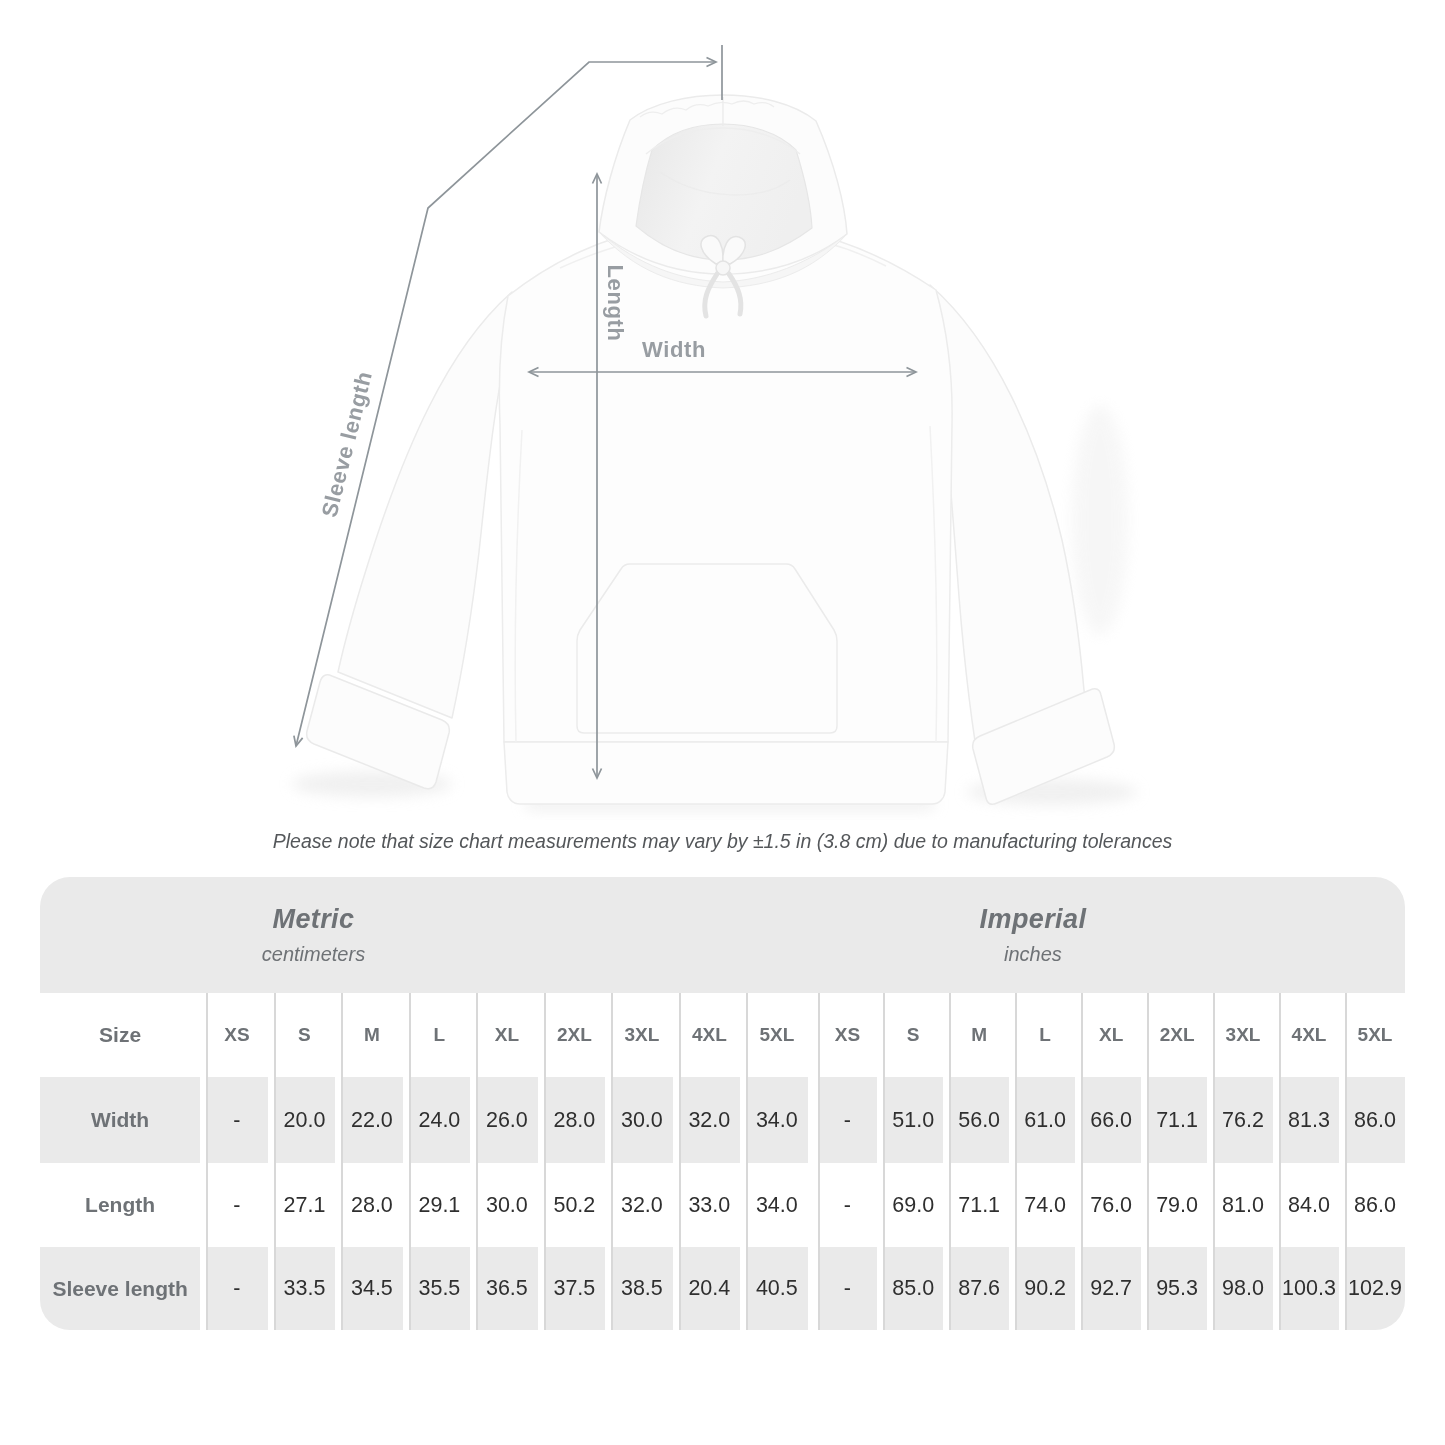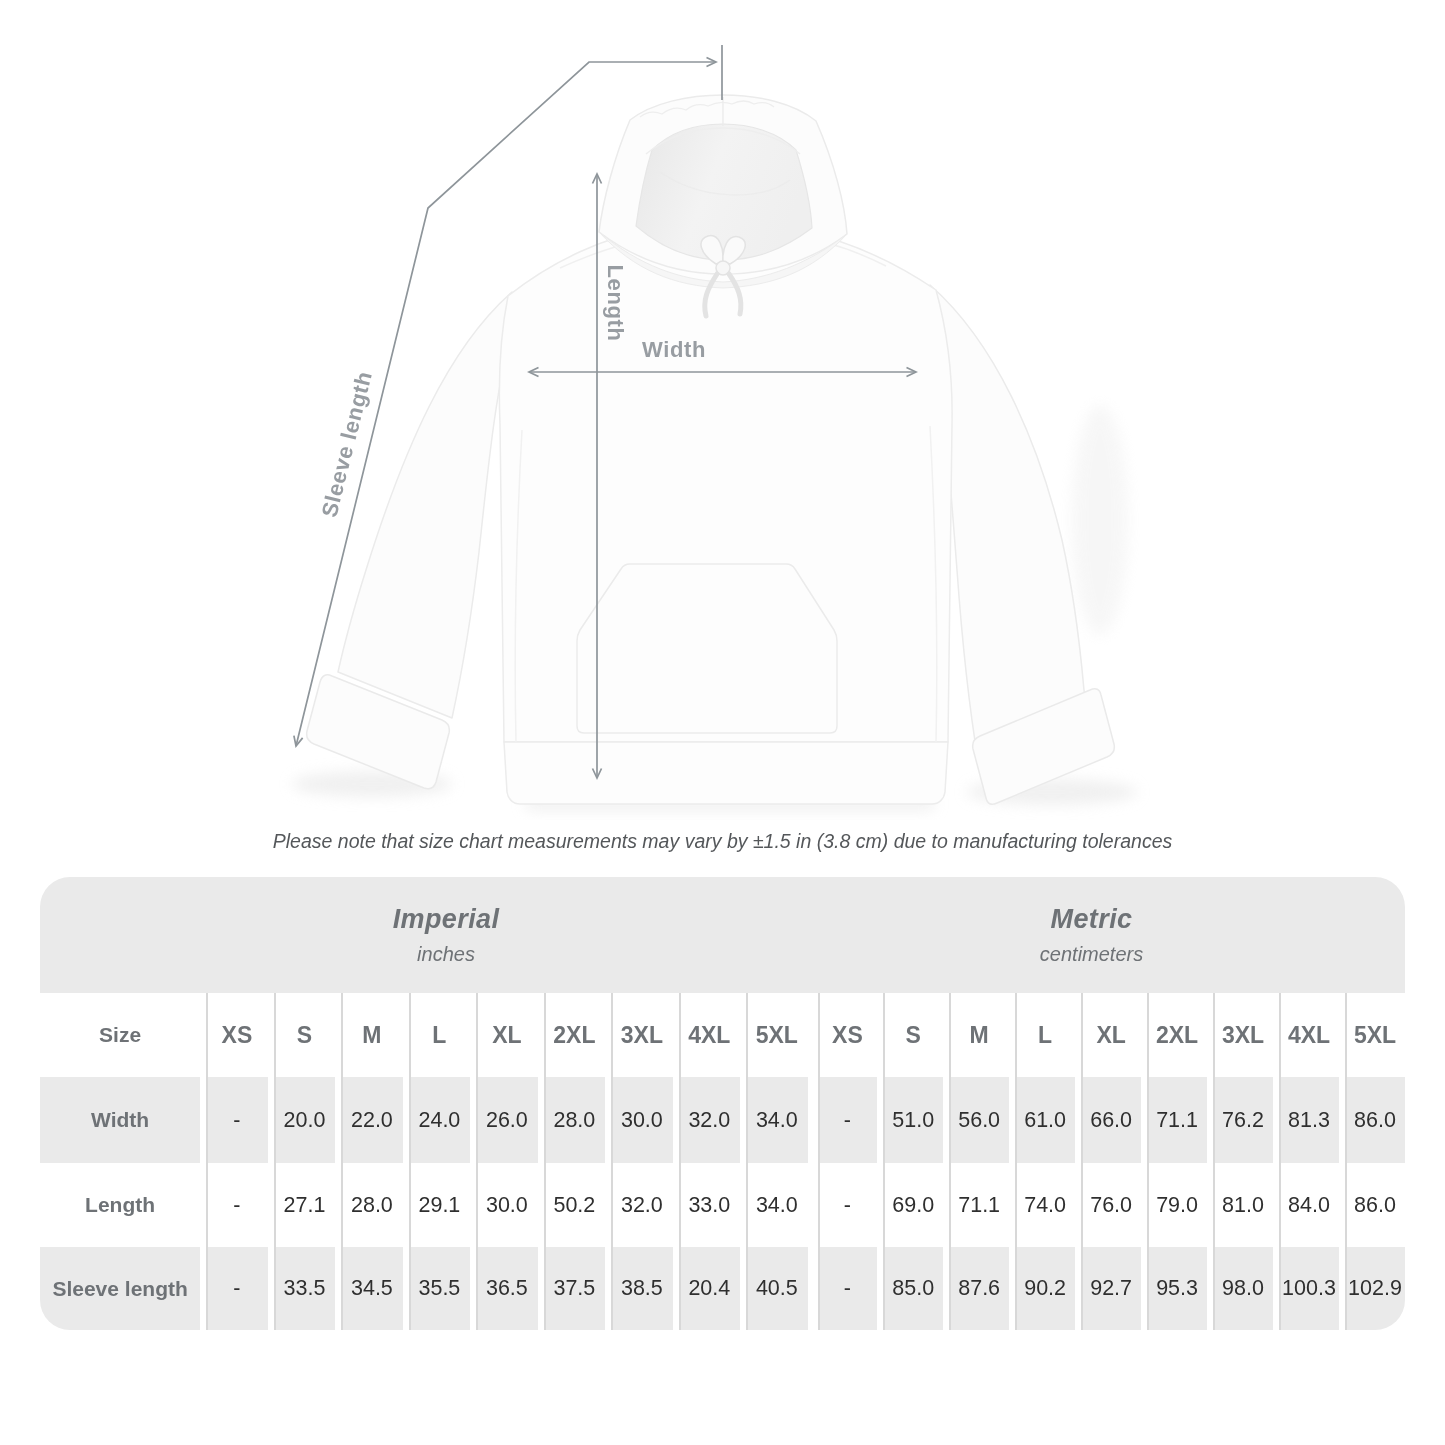--- a/index.html
+++ b/index.html
@@ -24,21 +24,21 @@
   .unit-name{font-style:italic;font-weight:bold;font-size:27px;color:#6e7276;letter-spacing:.4px;}
   .unit-sub{font-style:italic;font-size:20px;color:#6e7276;}
 
   table.sizes{width:100%;table-layout:fixed;border-collapse:separate;border-spacing:0;}
   table.sizes th,table.sizes td{text-align:center;vertical-align:middle;padding:0;}
   thead tr{height:84px;}
   tbody tr:nth-child(1){height:86px;}
   tbody tr:nth-child(2){height:84px;}
   tbody tr:nth-child(3){height:83px;}
   .row-label{width:12.7%;font-weight:bold;font-size:21px;color:#6e7276;}
-  th.cell{font-weight:bold;font-size:23px;color:#6e7276;}
+  th.cell{font-weight:bold;font-size:19px;color:#6e7276;}
   td.cell{font-weight:normal;font-size:21.5px;color:#2f2f2f;}
   .ci{width:4.91%;}
   .cm{width:4.79%;}
   .cell{border-left:6px solid #ffffff;box-shadow:inset 2px 0 0 #d8d8d8;}
   .cell.grp{border-left-width:10px;}
   tr.gray th,tr.gray td{background:#eaeaea;}
 </style>
 </head>
 <body>
 
@@ -109,27 +109,27 @@
         <text class="ann-label" x="674" y="357" text-anchor="middle" stroke="none">Width</text>
         <text class="ann-label" x="354" y="446" text-anchor="middle" stroke="none" transform="rotate(-76 354 446)">Sleeve length</text>
       </g>
     </svg>
   </figure>
 
   <div class="subtitle">Please note that size chart measurements may vary by ±1.5 in (3.8 cm) due to manufacturing tolerances</div>
 
   <div class="size-table">
     <div class="unit-band">
+      <div class="unit-half met">
+        <div class="unit-name">Metric</div>
+        <div class="unit-sub">centimeters</div>
+      </div>
       <div class="unit-half imp">
         <div class="unit-name">Imperial</div>
         <div class="unit-sub">inches</div>
-      </div>
-      <div class="unit-half met">
-        <div class="unit-name">Metric</div>
-        <div class="unit-sub">centimeters</div>
       </div>
     </div>
     <table class="sizes">
       <thead>
         <tr>
           <th class="row-label">Size</th>
         <th class="cell ci">XS</th>
             <th class="cell ci">S</th>
             <th class="cell ci">M</th>
             <th class="cell ci">L</th>

